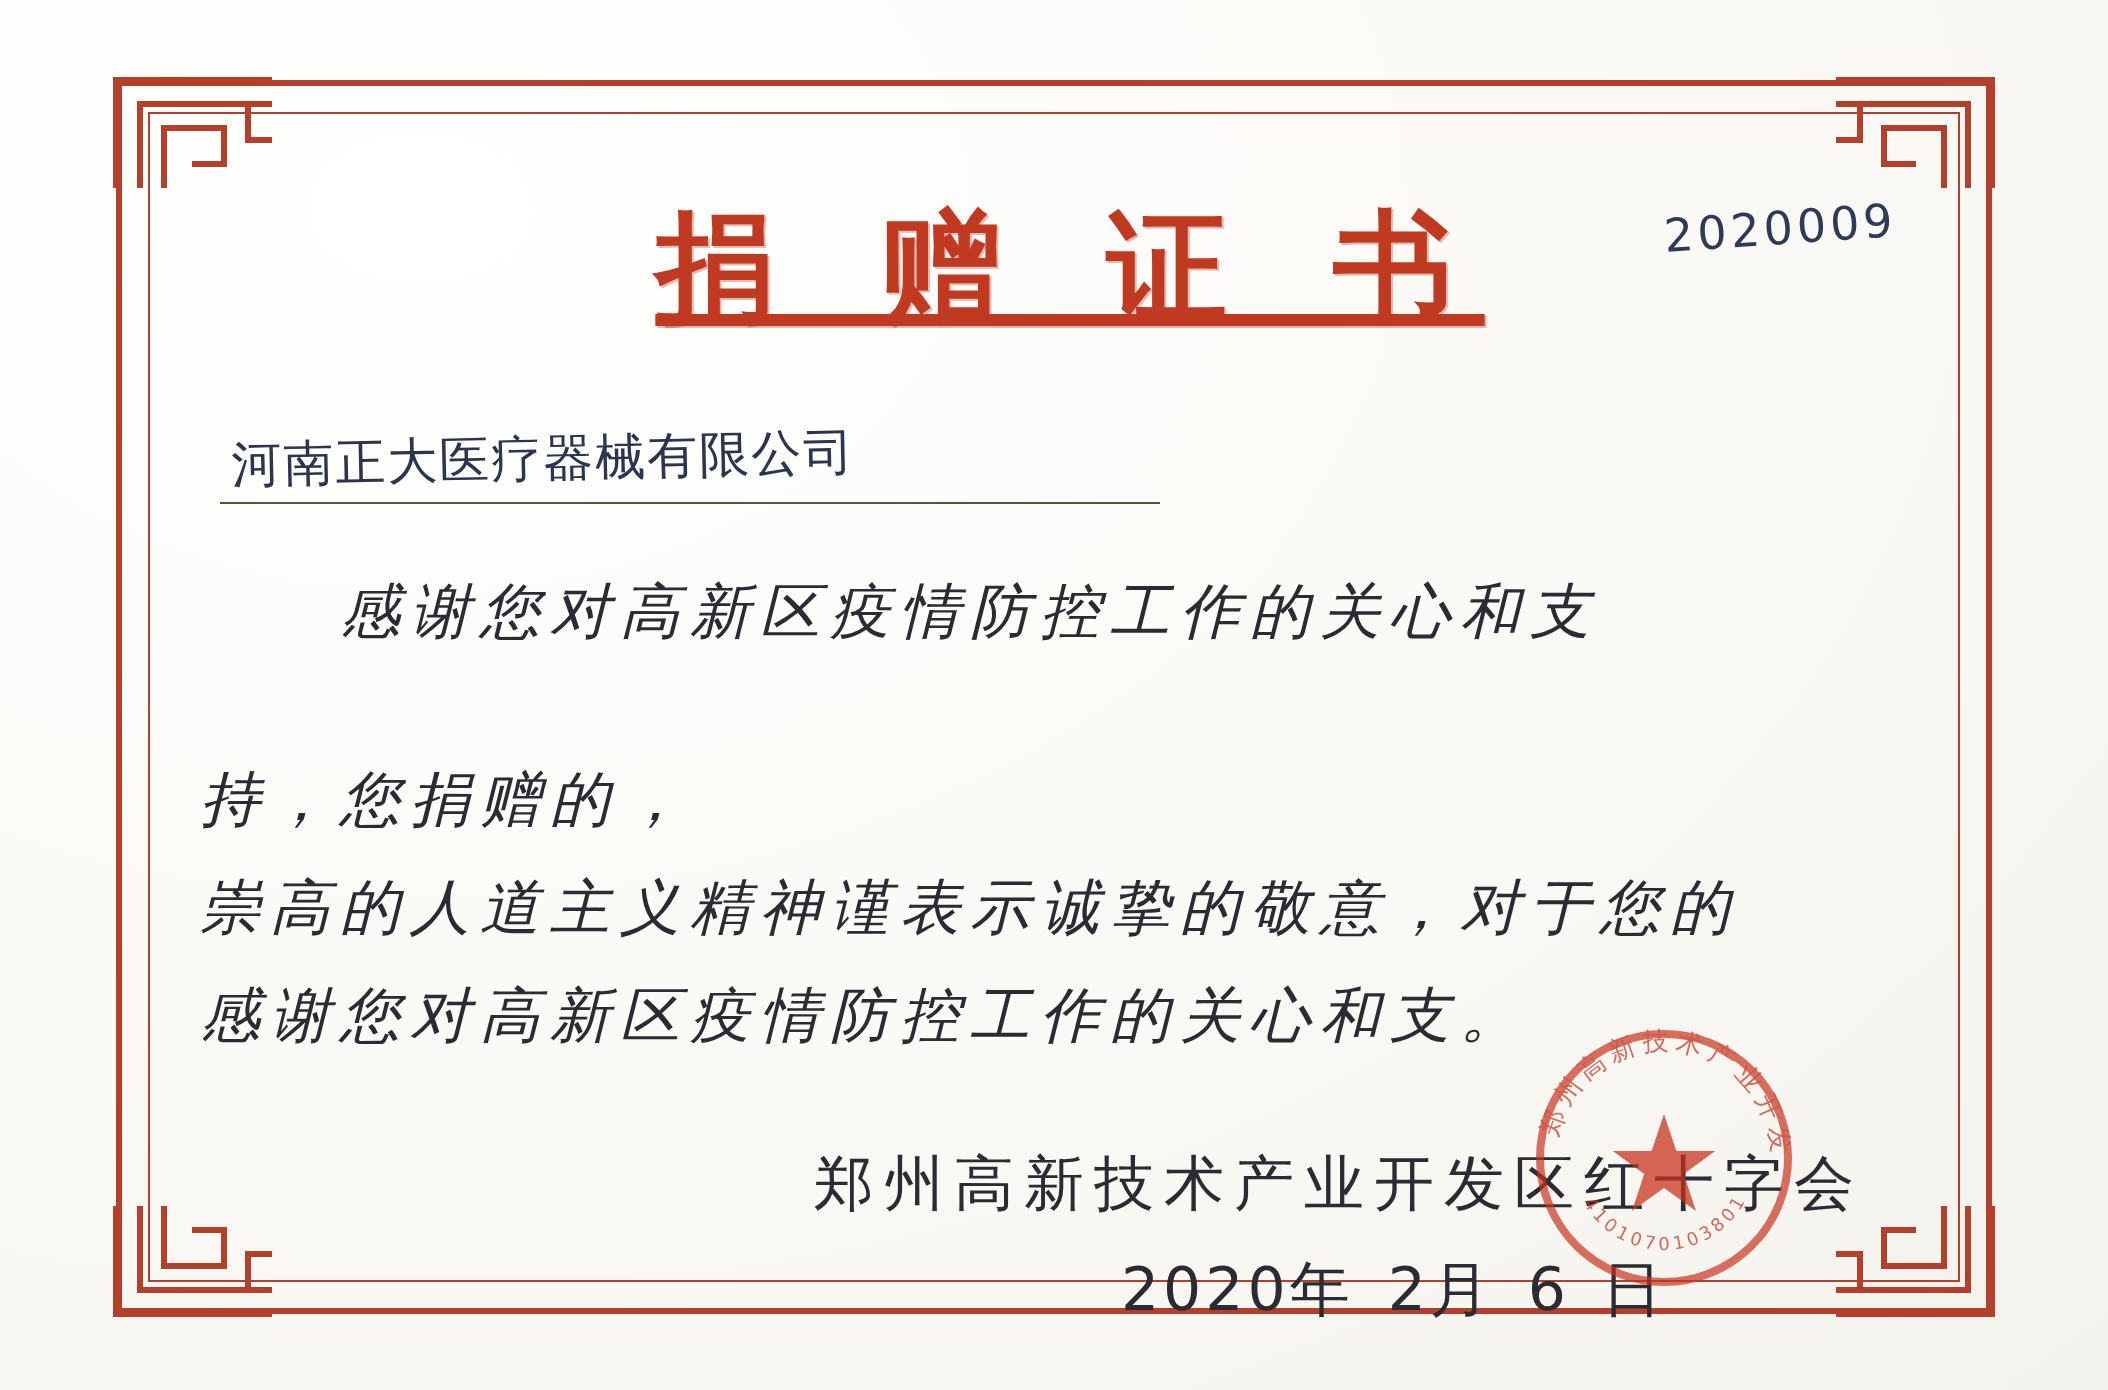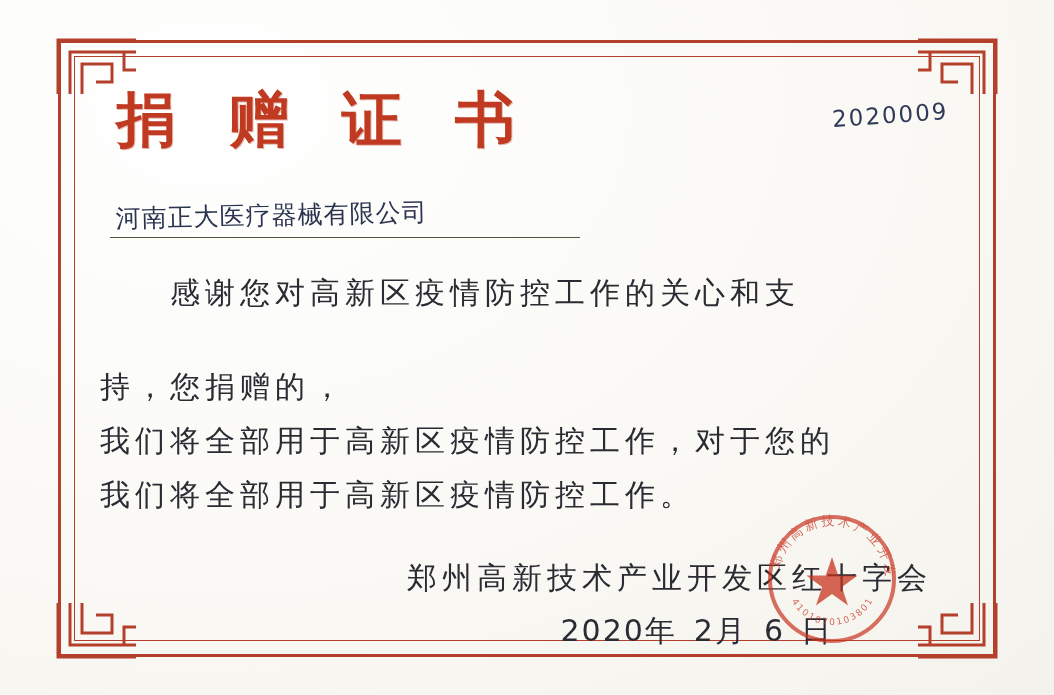--- a/index.html
+++ b/index.html
@@ -54,28 +54,30 @@
   
   .content {
     position: absolute;
     left: 100px;
     top: 70px;
     right: 100px;
     bottom: 70px;
   }
 
   .title {
-    margin-top: 10px;
+    text-align: center;
+    margin-top: 24px;
     color: #c03a22;
     font-family: "DejaVu Serif", "Liberation Serif", serif;
     font-weight: bold;
     font-size: 60px;
     letter-spacing: 16px;
     text-indent: 16px;
     text-shadow: 1px 1px 0 rgba(180,60,35,.35);
+    text-decoration: underline;
   }
 
   .serial {
     position: absolute;
     right: 6px;
     top: 32px;
     font-size: 23px;
     color: #2f3a58;
     letter-spacing: 2px;
     transform: rotate(-4deg);
@@ -103,20 +105,21 @@
     white-space: nowrap;
   }
 
   .body-text {
     margin-top: 28px;
     font-size: 30px;
     line-height: 54px;
     color: #2b2b33;
     letter-spacing: 5px;
     font-family: "DejaVu Serif", "Liberation Serif", serif;
+    font-style: italic;
   }
   .para-1 { text-indent: 70px; }
 
   .line-2 {
     position: relative;
     display: flex;
     align-items: flex-end;
     white-space: nowrap;
     margin-top: 40px;
   }
@@ -237,22 +240,22 @@
     </div>
 
     <div class="body-text">
       <div class="para-1">感谢您对高新区疫情防控工作的关心和支</div>
 
       <div class="line-2">
         <span>持，您捐赠的</span>
         <span class="comma-after">，</span>
       </div>
 
-      <div>我们将全部用于高新区疫情防控工作，对于您的</div>
-      <div>我们将全部用于高新区疫情防控工作。</div>
+      <div>崇高的人道主义精神谨表示诚挚的敬意，对于您的</div>
+      <div>感谢您对高新区疫情防控工作的关心和支。</div>
     </div>
 
     <div class="issuer">郑州高新技术产业开发区红十字会</div>
 
     <div class="date-row">
       <span class="num">2020</span><span>年</span><span class="gap"></span><span class="num">2</span><span>月</span><span class="gap"></span><span class="num">6</span><span class="gap"></span><span>日</span>
     </div>
 
   </div>
 

